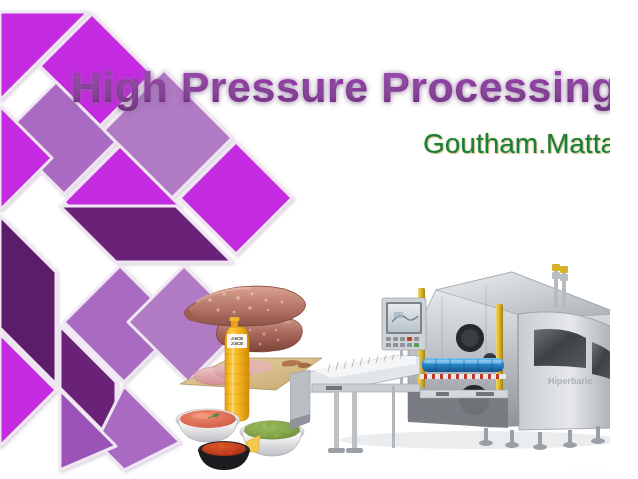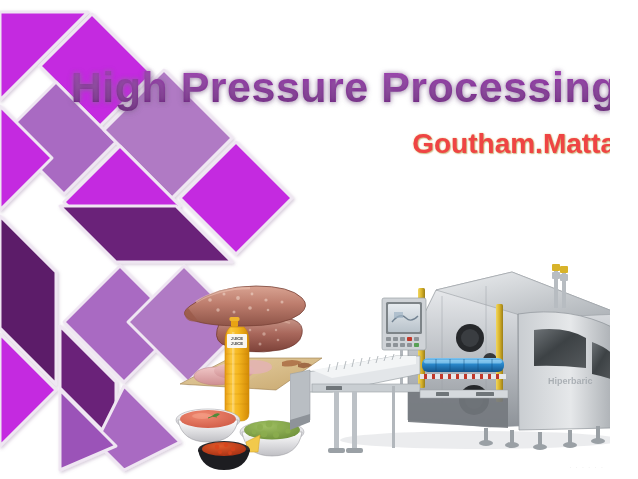--- a/index.html
+++ b/index.html
@@ -77,25 +77,25 @@
     left: 0;
     top: 127px;
     width: 628px;
     text-align: right;
     padding-right: 12px;
     box-sizing: border-box;
   }
   .subtitle {
     display: inline-block;
     font-family: "Liberation Sans", sans-serif;
-    font-weight: bold;
+    font-weight: normal;
     font-size: 28px;
     line-height: 34px;
     letter-spacing: 0px;
-    color: #ef4444;
+    color: #15803d;
     text-shadow: 1px 1px 1px rgba(160,120,30,0.45),
                  0 0 2px rgba(215,175,60,0.6);
     white-space: nowrap;
   }
 
   
   .foods {
     position: absolute;
     left: 172px;
     top: 272px;

